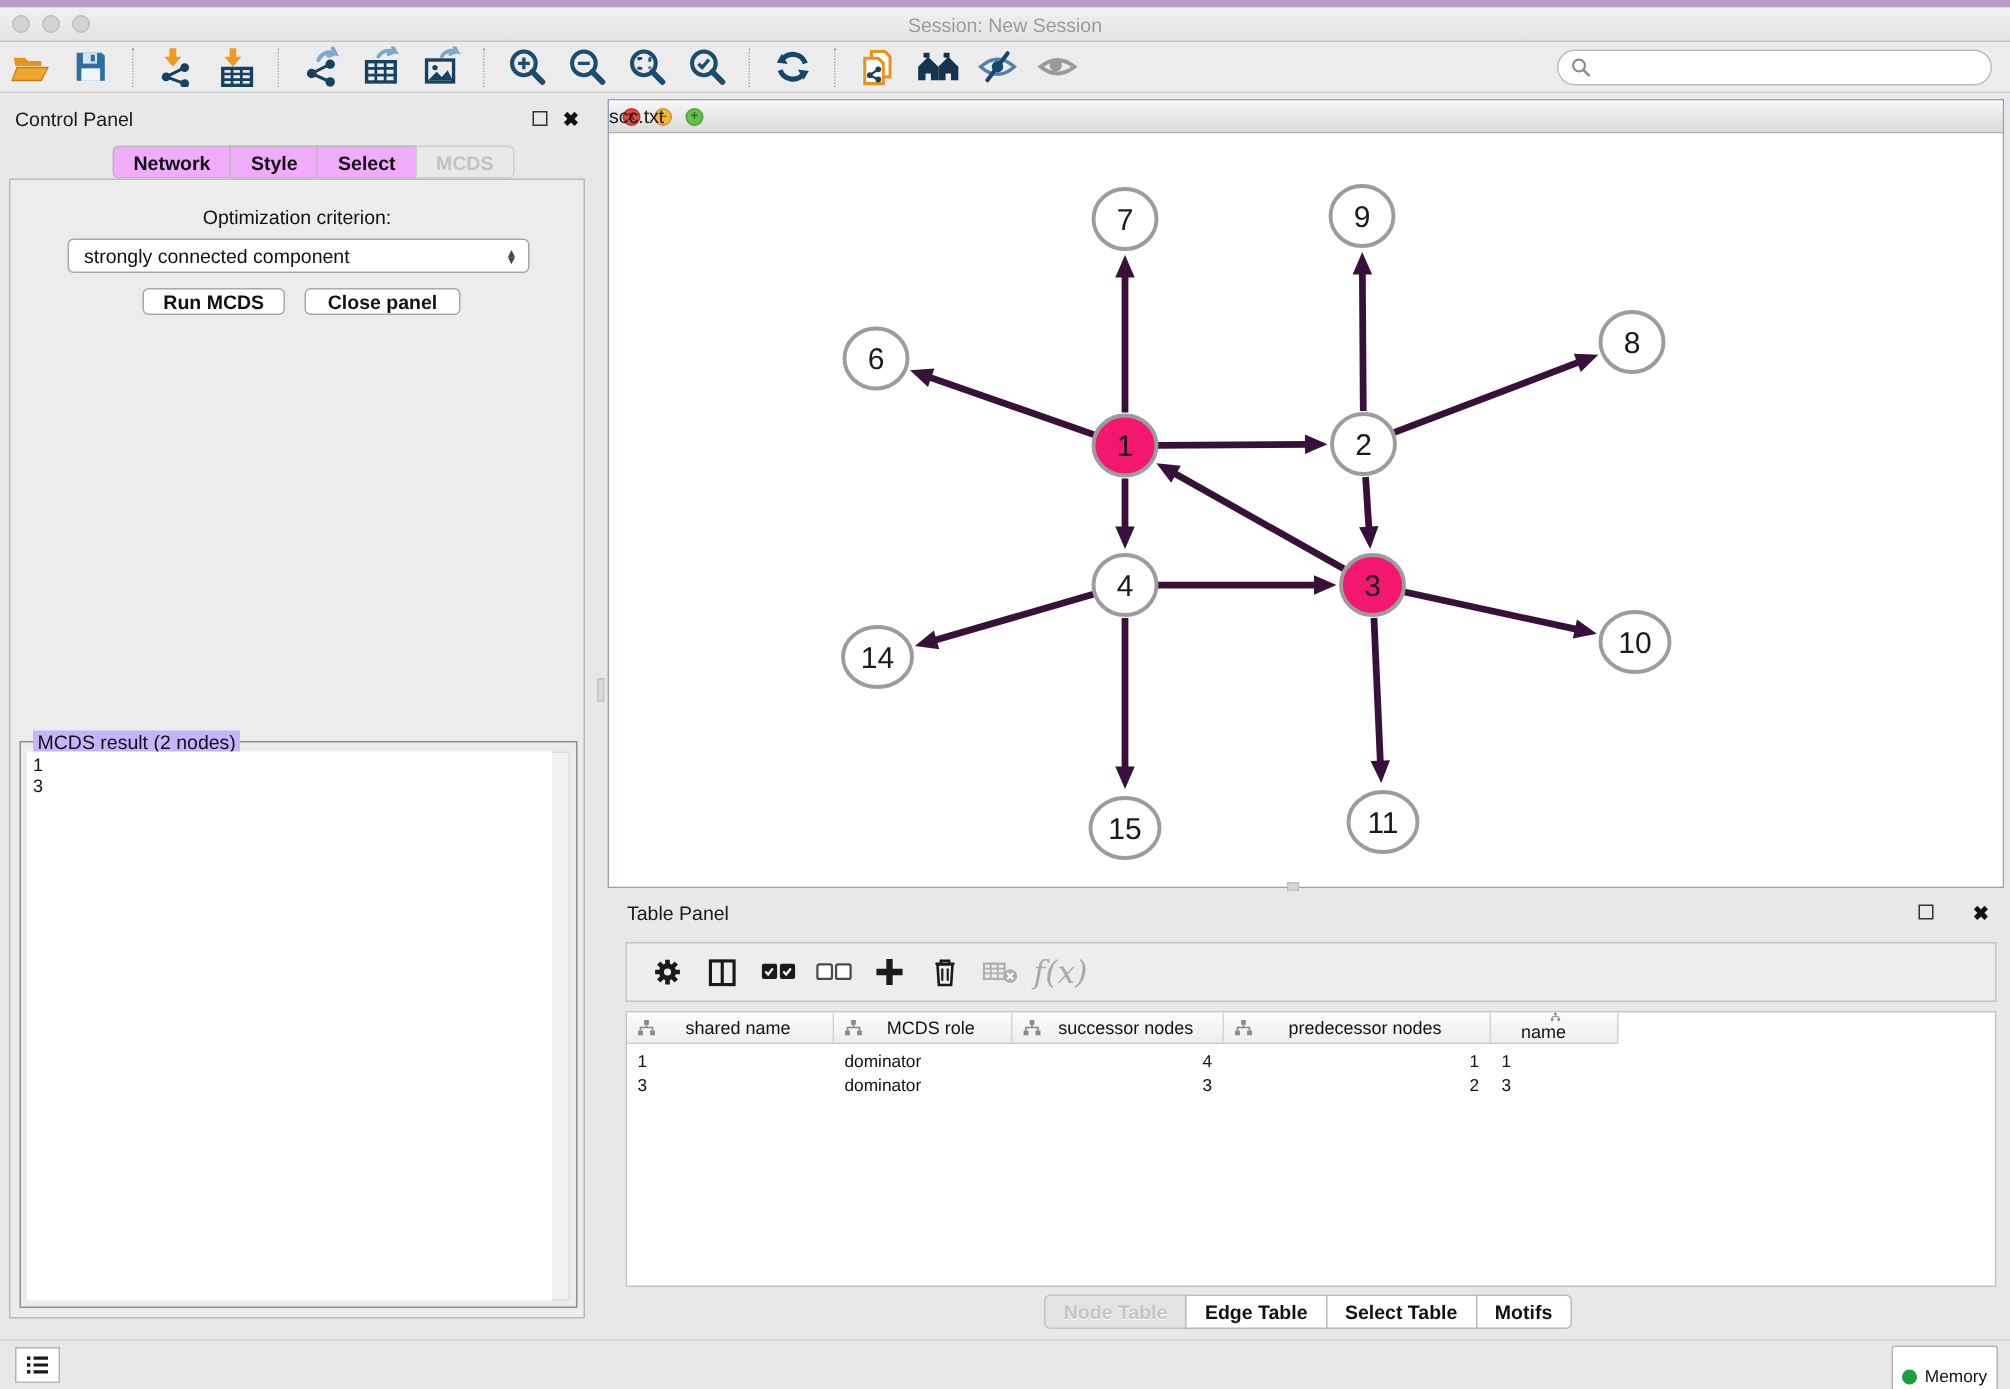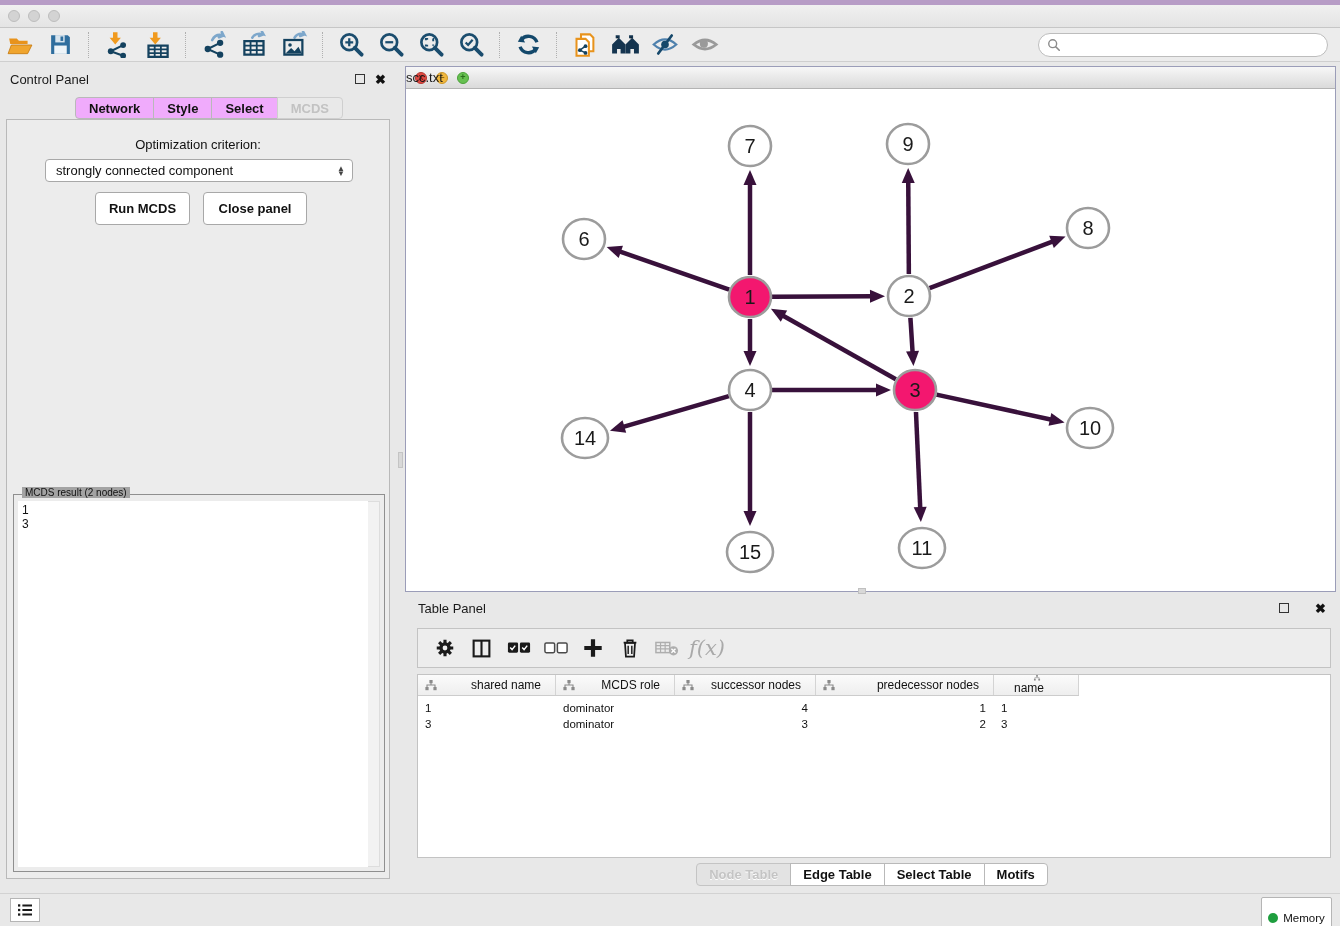--- a/index.html
+++ b/index.html
@@ -45,29 +45,29 @@
   .tab.last { border-radius:0 4px 4px 0; }
   .tab.active-grey { background:#e9e9e9; color:#c2c2c2; border-color:#cfcfcf; }
   #cp-body { position:absolute; left:6px; top:53px; width:384px; height:760px;
     background:#ececec; border:1px solid #b9b9b9; }
   #opt-label { position:absolute; left:0; top:17px; width:100%; text-align:center; font-size:13px; color:#111; }
   #criterion-select { position:absolute; left:38px; top:39px; width:308px; height:23px;
     background:#fff; border:1px solid #a8a8a8; border-radius:4px;
     display:flex; align-items:center; font-size:13px; color:#111; padding-left:10px; }
   .stepper { margin-left:auto; margin-right:7px; display:flex; flex-direction:column;
     font-size:8px; line-height:5px; color:#444; }
-  .cp-btn { position:absolute; top:72px; height:33px; background:#fff;
+  .cp-btn { position:absolute; top:72px; height:18px; background:#fff;
     border:1px solid #a8a8a8; border-radius:4px; font-size:13px; font-weight:bold; color:#111;
     display:flex; align-items:center; justify-content:center; }
   #run-btn { left:88px; width:95px; }
   #closepanel-btn { left:196px; width:104px; }
   #mcds-fieldset { position:absolute; left:6px; top:374px; width:372px; height:378px;
     border:1px solid #8f8f8f; }
-  #mcds-legend { position:absolute; left:8px; top:-8px; background:#a3a3a3;
-    font-size:10px; color:#111; padding:0 3px; }
+  #mcds-legend { position:absolute; left:8px; top:-8px; background:#c4b5fd;
+    font-size:13px; color:#111; padding:0 3px; }
   #mcds-text { position:absolute; left:4px; top:6px; right:16px; bottom:4px;
     background:#fff; font-size:12px; color:#111; padding:2px 4px; white-space:pre-line; }
   #mcds-scroll { position:absolute; right:4px; top:6px; width:12px; bottom:4px;
     background:#f2f2f2; border:1px solid #ddd; border-left:none; }
 
   
   #net-window { left:405px; top:66px; width:931px; height:526px;
     border:1px solid #9b9db8; background:#fff; }
   #net-titlebar { position:absolute; left:0; top:0; width:100%; height:22px;
     background:linear-gradient(#f7f7f7,#dadada); border-bottom:1px solid #b3b3b3;
@@ -90,21 +90,21 @@
     background:#ededed; border:1px solid #c3c3c3; display:flex; align-items:center; padding-left:8px; }
   .tp-btn { width:37px; height:32px; display:flex; align-items:center; justify-content:center; }
   #fx-label { font-size:21px; color:#a9a9a9; font-family:"DejaVu Serif", serif; font-style:italic; margin-left:4px; }
   #tp-table { position:absolute; left:12px; top:79px; width:914px; height:184px;
     background:#fff; border:1px solid #c3c3c3; overflow:hidden; }
   #tp-header { position:absolute; left:0; top:0; height:21px; display:flex;
     background:linear-gradient(#fbfbfb,#eeeeee); border-bottom:1px solid #cccccc; }
   .th-cell { display:flex; align-items:center; border-right:1px solid #d4d4d4;
     font-size:12px; color:#111; position:relative; }
   .th-cell .tree-ico { margin:0 6px 0 7px; }
-  .th-label { flex:1; text-align:right; padding-right:14px; }
+  .th-label { flex:1; text-align:center; padding-right:14px; }
   .tr-row { position:absolute; left:0; height:16px; font-size:11.5px; color:#111; }
   .td-cell { position:absolute; top:0; height:16px; line-height:16px; overflow:hidden; }
 
   #tp-tabs { position:absolute; left:0; top:268px; width:100%; display:flex; justify-content:center; }
   .tp-tab { border:1px solid #b9b9b9; background:#fff; font-size:13px; font-weight:bold;
     color:#111; padding:3px 12px; margin-left:-1px; }
   .tp-tab.first { border-radius:4px 0 0 4px; }
   .tp-tab.last { border-radius:0 4px 4px 0; }
   .tp-tab.active-grey { background:#e3e3e3; color:#c4c4c4; text-shadow:0 1px 0 #fff; border-color:#c4c4c4; }
 
@@ -120,20 +120,21 @@
   svg text { font-family:"Liberation Sans", sans-serif; }
 </style>
 </head>
 <body>
 
 <div id="purple-strip" class="abs"></div>
 <div id="titlebar" class="abs">
   <span class="traffic-dot"></span>
   <span class="traffic-dot"></span>
   <span class="traffic-dot"></span>
+  <span id="app-title">Session: New Session</span>
 </div>
 
 <div id="toolbar" class="abs">
   <span class="tb-btn">
     <svg width="26" height="26" viewBox="0 0 24 24">
       <path d="M2 6 h7 l2 2 h8 v3 H3 z" fill="#e8931c"></path>
       <path d="M4 12 h19 l-4 8 H1 z" fill="#f0a52e" stroke="#c77c12" stroke-width="0.8"></path>
     </svg>
   </span>
   <span class="tb-btn">

